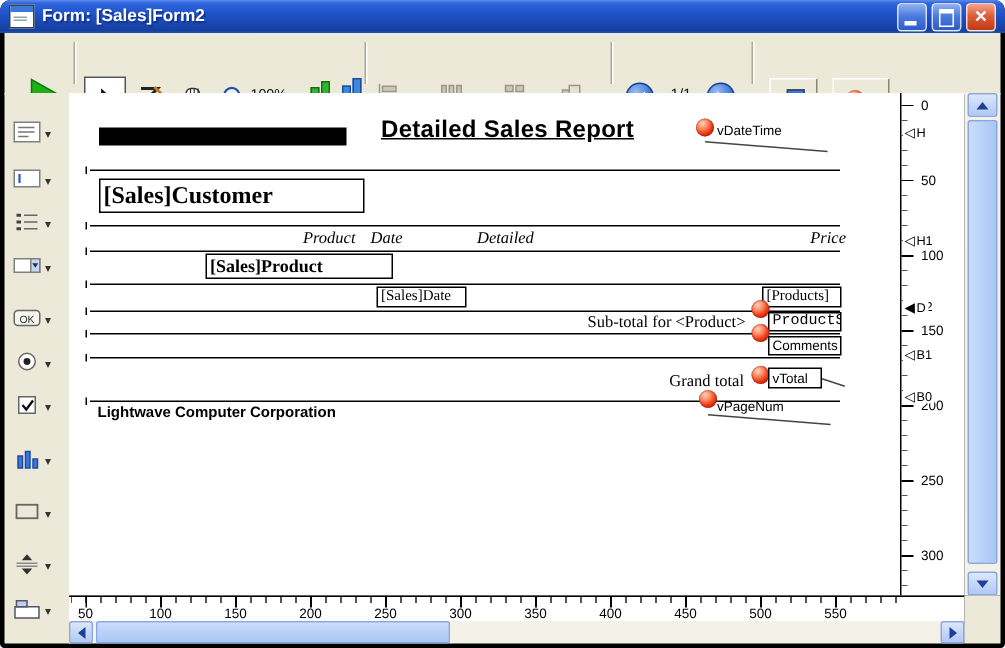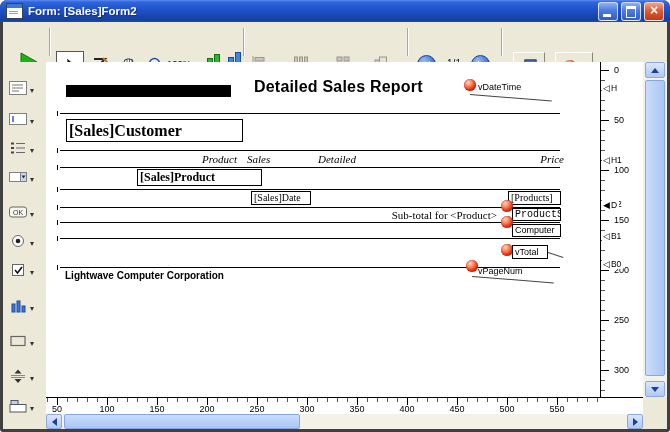--- a/index.html
+++ b/index.html
@@ -1,16 +1,16 @@
 <!DOCTYPE html>
 <html><head>
 <meta charset="utf-8">
 <style>
   html,body{margin:0;padding:0;background:#fff;font-family:"Liberation Sans",sans-serif;}
-  #stage{position:relative;width:670px;height:432px;background:#404040;border-radius:7px 7px 3px 3px;overflow:hidden;}
+  #stage{position:relative;width:670px;height:432px;background:#000000;border-radius:7px 7px 3px 3px;overflow:hidden;}
   
   .titlebar{position:absolute;left:0;top:0;right:0;height:22px;border-radius:6px 6px 0 0;
     background:linear-gradient(180deg,#5A8BEE 0%,#2E64DC 10%,#1F51C8 45%,#16409F 92%,#1C4FB8 100%);
     display:flex;align-items:center;}
   .app-icon{width:15px;height:14px;margin:0 5px 0 6px;position:relative;background:#fff;border:1px solid #345;}
   .app-icon::before{content:"";position:absolute;left:0;top:0;right:0;height:4px;background:#3C78DC;}
   .app-icon::after{content:"";position:absolute;left:2px;top:7px;width:9px;height:1px;background:#8aa;box-shadow:0 2px 0 #8aa;}
   .title{color:#fff;font-size:11.5px;font-weight:bold;text-shadow:1px 1px 1px #10308C;flex:1;}
   .wbtn{width:18px;height:17px;border-radius:3px;border:1px solid rgba(255,255,255,.75);margin-right:3px;position:relative;
     background:linear-gradient(180deg,#8FB0F2 0%,#4C7BE0 45%,#2E5CC8 100%);}
@@ -267,34 +267,34 @@
       <svg width="20" height="16">
           <rect x="2" y="6.5" width="16" height="7.5" fill="#fff" stroke="#556"></rect>
           <rect x="3" y="2.5" width="7" height="4" fill="#BCD2F0" stroke="#556"></rect>
         </svg>
       <span class="dd"></span>
     </div>
   </div>
 
   <div class="canvas">
     <div class="obj" style="left:20px;top:23px;width:165px;height:12px;background:#000;"></div>
-    <div class="obj" style="left:208px;top:16px;font-size:16px;font-weight:bold;letter-spacing:.2px;">Detailed Sales Report</div>
+    <div class="obj" style="left:208px;top:16px;font-size:16px;font-weight:bold;letter-spacing:.2px;text-decoration:underline;">Detailed Sales Report</div>
 
     <div class="sph obj" style="left:418px;top:17px;"></div>
     <div class="varlbl" style="left:432px;top:20px;">vDateTime</div>
     <div class="diag" style="left:424px;top:32px;width:82px;transform:rotate(4.5deg);"></div>
 
     <div class="hline" style="left:14px;top:51px;width:500px;"></div>
 
     <div class="fbox" style="left:20px;top:57px;width:177px;height:23px;font-size:16px;font-weight:bold;line-height:21px;">[Sales]Customer</div>
 
     <div class="hline" style="left:14px;top:88px;width:500px;"></div>
 
     <div class="serif-lbl" style="left:141px;top:91px;width:50px;text-align:right;font-style:italic;font-size:11px;">Product</div>
-    <div class="serif-lbl" style="left:201px;top:91px;font-style:italic;font-size:11px;">Sales</div>
+    <div class="serif-lbl" style="left:201px;top:91px;font-style:italic;font-size:11px;">Date</div>
     <div class="serif-lbl" style="left:272px;top:91px;font-style:italic;font-size:11px;">Detailed</div>
     <div class="serif-lbl" style="left:470px;top:91px;width:48px;text-align:right;font-style:italic;font-size:11px;">Price</div>
 
     <div class="hline" style="left:14px;top:105px;width:500px;"></div>
 
     <div class="fbox" style="left:91px;top:107px;width:125px;height:17px;font-size:12px;font-weight:bold;line-height:15px;">[Sales]Product</div>
 
     <div class="hline" style="left:14px;top:127px;width:500px;"></div>
 
     <div class="fbox" style="left:205px;top:129px;width:60px;height:14px;font-size:10px;line-height:12px;">[Sales]Date</div>
@@ -302,24 +302,25 @@
 
     <div class="hline" style="left:14px;top:145px;width:500px;"></div>
 
     <div class="serif-lbl" style="left:300px;top:147px;width:151px;text-align:right;font-size:11px;">Sub-total for &lt;Product&gt;</div>
     <div class="sph obj" style="left:455px;top:138px;"></div>
     <div class="fbox" style="left:466px;top:146px;width:49px;height:13px;font-size:10px;line-height:11px;font-family:Liberation Mono, monospace;">ProductSa</div>
 
     <div class="hline" style="left:14px;top:160px;width:500px;"></div>
 
     <div class="sph obj" style="left:455px;top:154px;"></div>
-    <div class="fbox" style="left:466px;top:162px;width:49px;height:13px;font-size:9px;line-height:11px;font-family:'Liberation Sans',sans-serif;">Computer</div>
+    <div class="fbox" style="left:466px;top:162px;width:49px;height:13px;font-size:9px;line-height:11px;font-family:'Liberation Sans',sans-serif;">Comments</div>
 
     <div class="hline" style="left:14px;top:176px;width:500px;"></div>
 
+    <div class="serif-lbl" style="left:330px;top:186px;width:120px;text-align:right;font-size:11px;">Grand total</div>
     <div class="sph obj" style="left:455px;top:182px;"></div>
     <div class="fbox" style="left:466px;top:183px;width:36px;height:14px;font-size:9px;line-height:12px;font-family:'Liberation Sans',sans-serif;">vTotal</div>
     <div class="diag" style="left:502px;top:190px;width:16px;transform:rotate(18deg);"></div>
 
     <div class="hline" style="left:14px;top:205px;width:500px;"></div>
 
     <div class="obj" style="left:19px;top:208px;font-size:10px;font-weight:bold;">Lightwave Computer Corporation</div>
     <div class="sph obj" style="left:420px;top:198px;"></div>
     <div class="varlbl" style="left:432px;top:204px;">vPageNum</div>
     <div class="diag" style="left:426px;top:214px;width:82px;transform:rotate(4.5deg);"></div>

